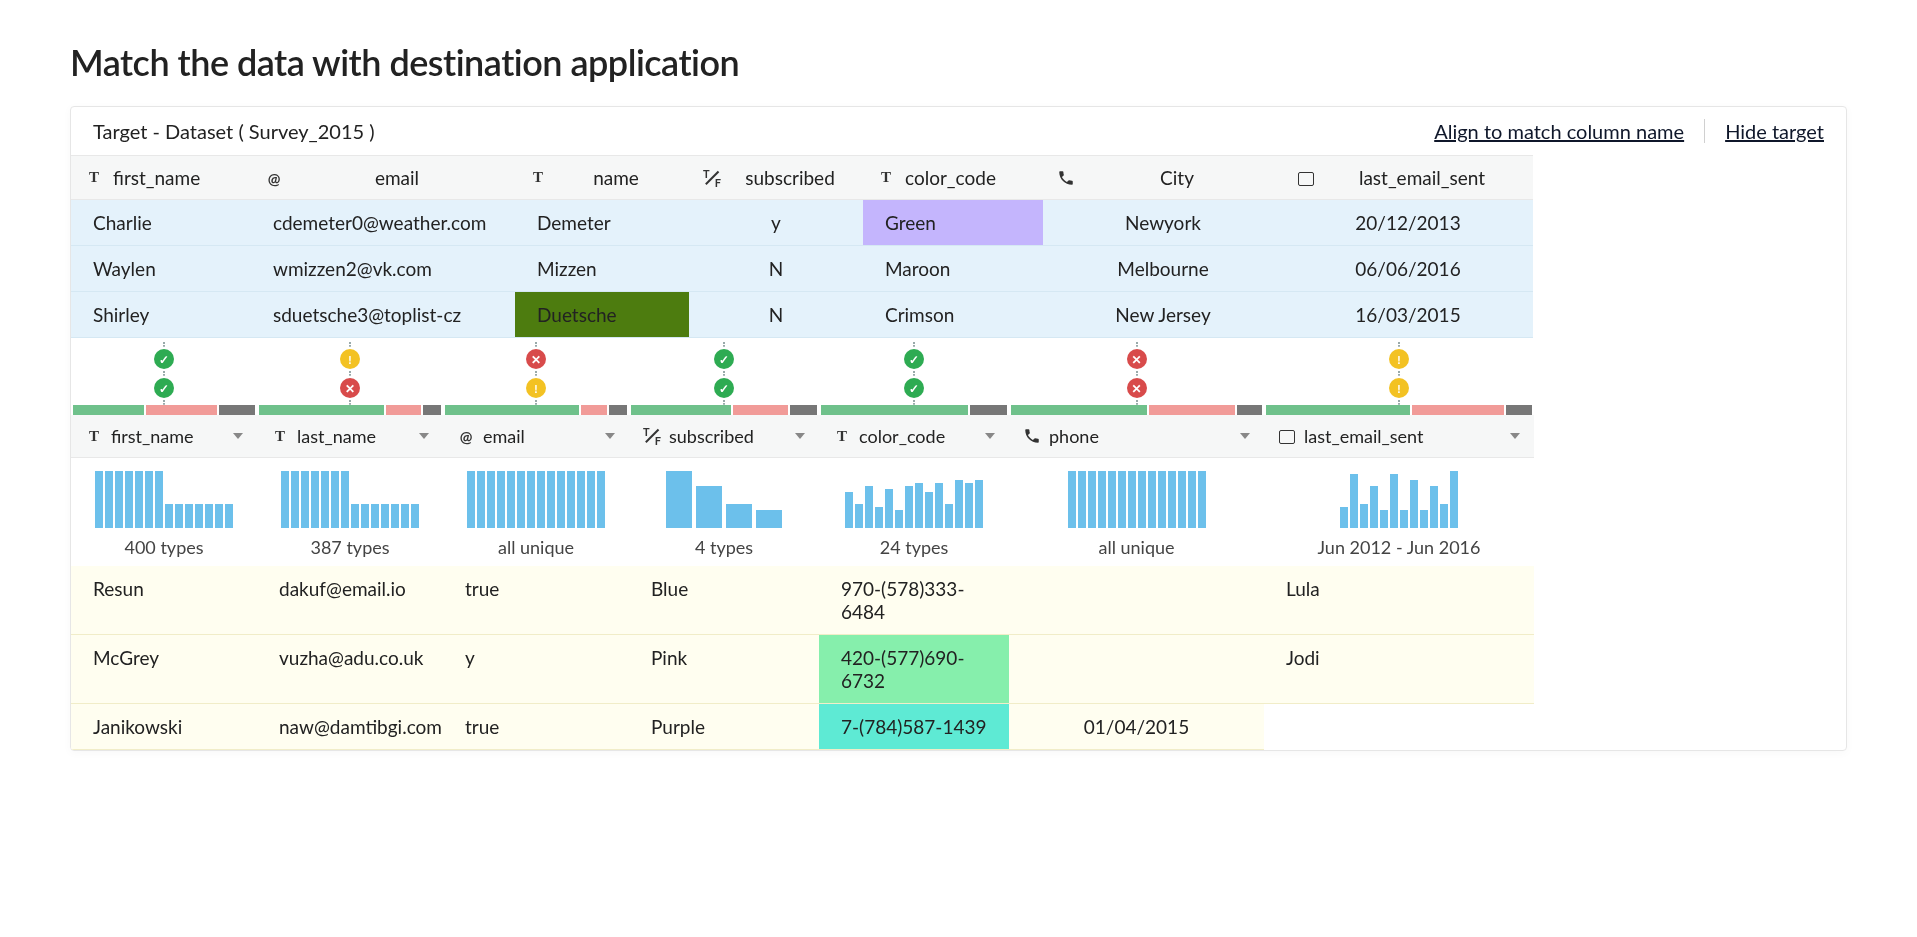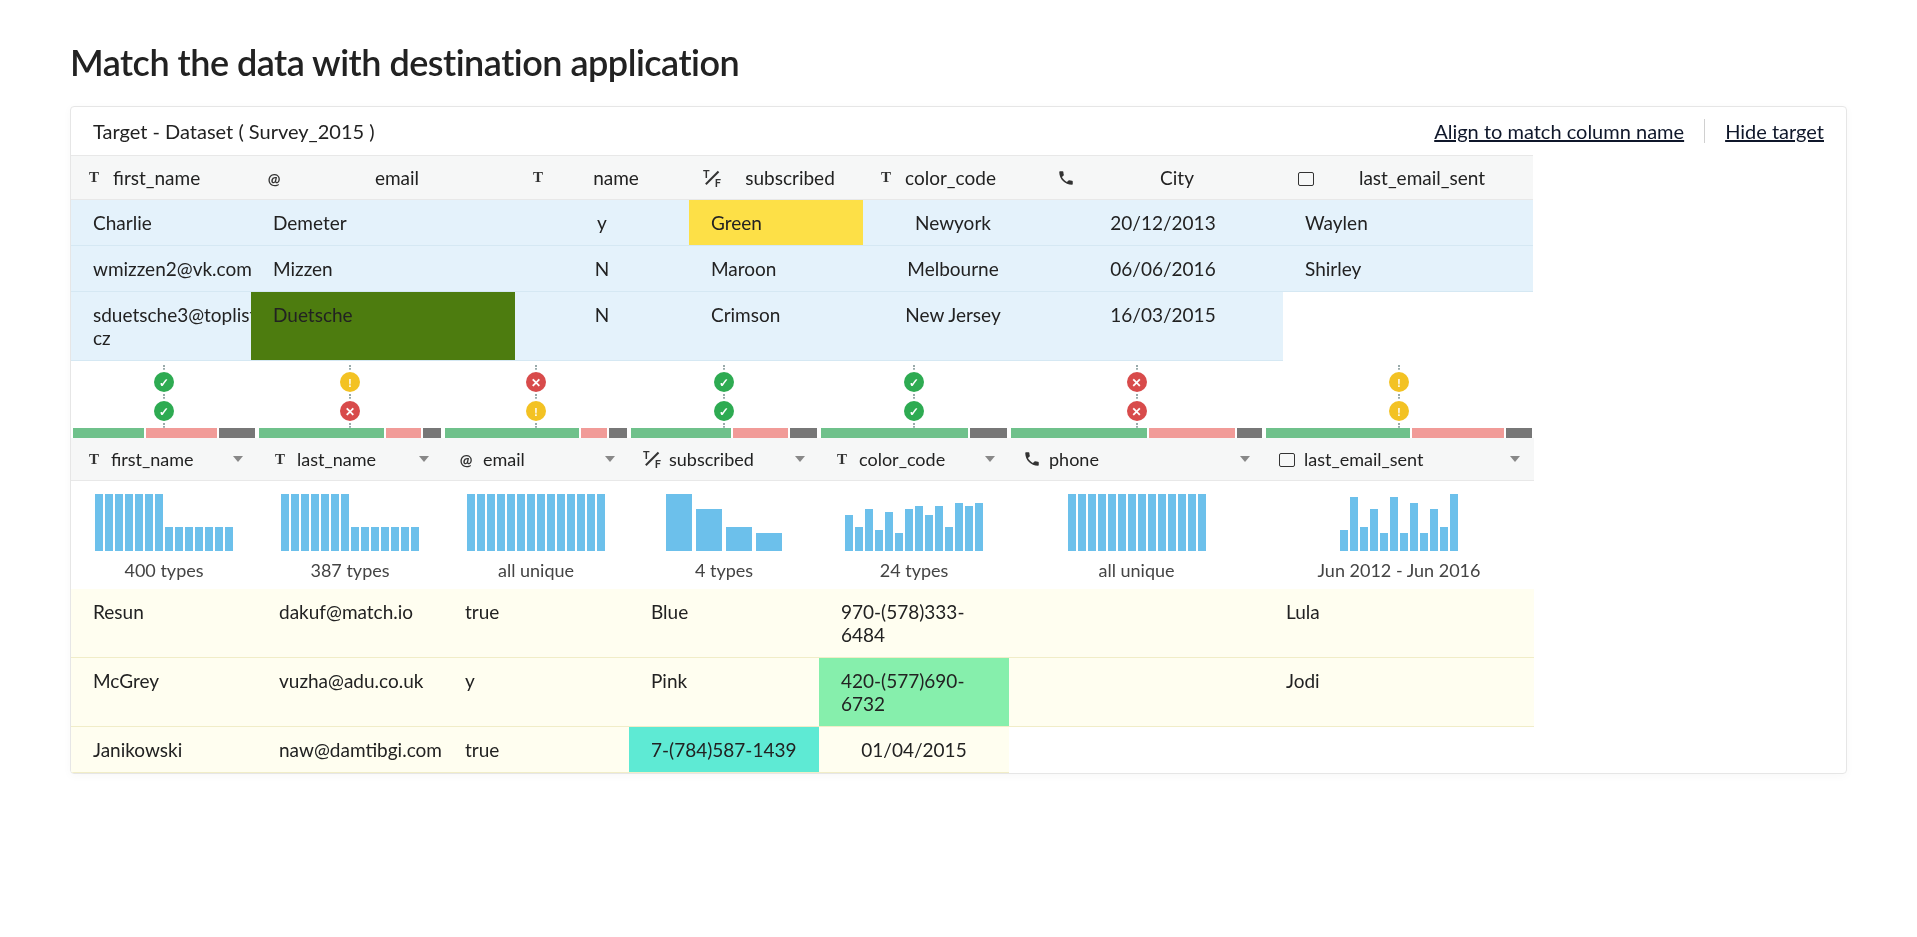--- a/index.html
+++ b/index.html
@@ -99,23 +99,24 @@
         <span class="lbl">City</span>
       </div>
       <div class="hdr">
         <span class="icon cal"></span>
         <span class="lbl">last_email_sent</span>
       </div>
     </div>
 
   <div class="grid" id="target-rows">
       <div class="cell" style="background: rgb(228, 242, 251); border-bottom: 1px solid rgb(213, 232, 243);">Charlie</div>
+      <div class="cell" style="background: rgb(228, 242, 251); border-bottom: 1px solid rgb(213, 232, 243);">cdemeter0@weather.com</div>
       <div class="cell" style="background: rgb(228, 242, 251); border-bottom: 1px solid rgb(213, 232, 243);">Demeter</div>
       <div class="cell center" style="background: rgb(228, 242, 251); border-bottom: 1px solid rgb(213, 232, 243);">y</div>
-      <div class="cell" style="background: #fde047; border-bottom: 1px solid rgb(213, 232, 243);">Green</div>
+      <div class="cell" style="background: #c4b5fd; border-bottom: 1px solid rgb(213, 232, 243);">Green</div>
       <div class="cell center" style="background: rgb(228, 242, 251); border-bottom: 1px solid rgb(213, 232, 243);">Newyork</div>
       <div class="cell center" style="background: rgb(228, 242, 251); border-bottom: 1px solid rgb(213, 232, 243);">20/12/2013</div>
       <div class="cell" style="background: rgb(228, 242, 251); border-bottom: 1px solid rgb(213, 232, 243);">Waylen</div>
       <div class="cell" style="background: rgb(228, 242, 251); border-bottom: 1px solid rgb(213, 232, 243);">wmizzen2@vk.com</div>
       <div class="cell" style="background: rgb(228, 242, 251); border-bottom: 1px solid rgb(213, 232, 243);">Mizzen</div>
       <div class="cell center" style="background: rgb(228, 242, 251); border-bottom: 1px solid rgb(213, 232, 243);">N</div>
       <div class="cell" style="background: rgb(228, 242, 251); border-bottom: 1px solid rgb(213, 232, 243);">Maroon</div>
       <div class="cell center" style="background: rgb(228, 242, 251); border-bottom: 1px solid rgb(213, 232, 243);">Melbourne</div>
       <div class="cell center" style="background: rgb(228, 242, 251); border-bottom: 1px solid rgb(213, 232, 243);">06/06/2016</div>
       <div class="cell" style="background: rgb(228, 242, 251); border-bottom: 1px solid rgb(213, 232, 243);">Shirley</div>
@@ -379,33 +380,34 @@
           <div class="bar" style="width: 8px; height: 42px;"></div>
           <div class="bar" style="width: 8px; height: 24px;"></div>
           <div class="bar" style="width: 8px; height: 57px;"></div>
         </div>
         <div class="spark-label">Jun 2012 - Jun 2016</div>
       </div>
     </div>
 
   <div class="segbar-row" id="source-rows" style="display:grid;">
       <div class="cell" style="background: rgb(255, 254, 240); border-bottom: 1px solid rgb(241, 237, 200);">Resun</div>
-      <div class="cell" style="background: rgb(255, 254, 240); border-bottom: 1px solid rgb(241, 237, 200);">dakuf@match.io</div>
+      <div class="cell" style="background: rgb(255, 254, 240); border-bottom: 1px solid rgb(241, 237, 200);">dakuf@email.io</div>
       <div class="cell" style="background: rgb(255, 254, 240); border-bottom: 1px solid rgb(241, 237, 200);">true</div>
       <div class="cell" style="background: rgb(255, 254, 240); border-bottom: 1px solid rgb(241, 237, 200);">Blue</div>
       <div class="cell" style="background: rgb(255, 254, 240); border-bottom: 1px solid rgb(241, 237, 200);">970-(578)333-6484</div>
       <div class="cell" style="background: rgb(255, 254, 240); border-bottom: 1px solid rgb(241, 237, 200); text-align: center;"></div>
       <div class="cell" style="background: rgb(255, 254, 240); border-bottom: 1px solid rgb(241, 237, 200);">Lula</div>
       <div class="cell" style="background: rgb(255, 254, 240); border-bottom: 1px solid rgb(241, 237, 200);">McGrey</div>
       <div class="cell" style="background: rgb(255, 254, 240); border-bottom: 1px solid rgb(241, 237, 200);">vuzha@adu.co.uk</div>
       <div class="cell" style="background: rgb(255, 254, 240); border-bottom: 1px solid rgb(241, 237, 200);">y</div>
       <div class="cell" style="background: rgb(255, 254, 240); border-bottom: 1px solid rgb(241, 237, 200);">Pink</div>
       <div class="cell" style="background: #86efac; border-bottom: 1px solid rgb(241, 237, 200);">420-(577)690-6732</div>
       <div class="cell" style="background: rgb(255, 254, 240); border-bottom: 1px solid rgb(241, 237, 200); text-align: center;"></div>
       <div class="cell" style="background: rgb(255, 254, 240); border-bottom: 1px solid rgb(241, 237, 200);">Jodi</div>
       <div class="cell" style="background: rgb(255, 254, 240); border-bottom: 1px solid rgb(241, 237, 200);">Janikowski</div>
       <div class="cell" style="background: rgb(255, 254, 240); border-bottom: 1px solid rgb(241, 237, 200);">naw@damtibgi.com</div>
       <div class="cell" style="background: rgb(255, 254, 240); border-bottom: 1px solid rgb(241, 237, 200);">true</div>
+      <div class="cell" style="background: rgb(255, 254, 240); border-bottom: 1px solid rgb(241, 237, 200);">Purple</div>
       <div class="cell" style="background: #5eead4; border-bottom: 1px solid rgb(241, 237, 200);">7-(784)587-1439</div>
       <div class="cell" style="background: rgb(255, 254, 240); border-bottom: 1px solid rgb(241, 237, 200); text-align: center;">01/04/2015</div>
     </div>
 
 </div>
 
 </body></html>

